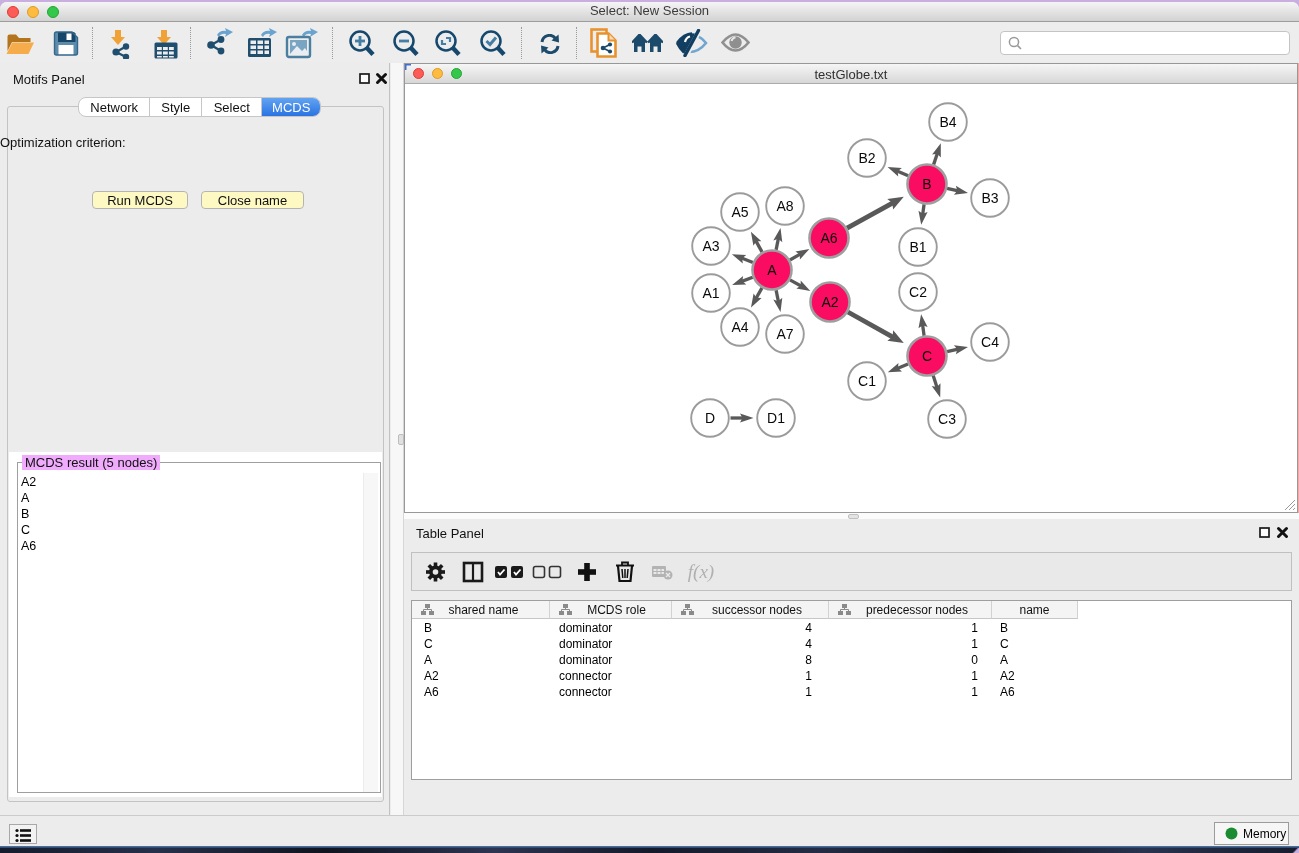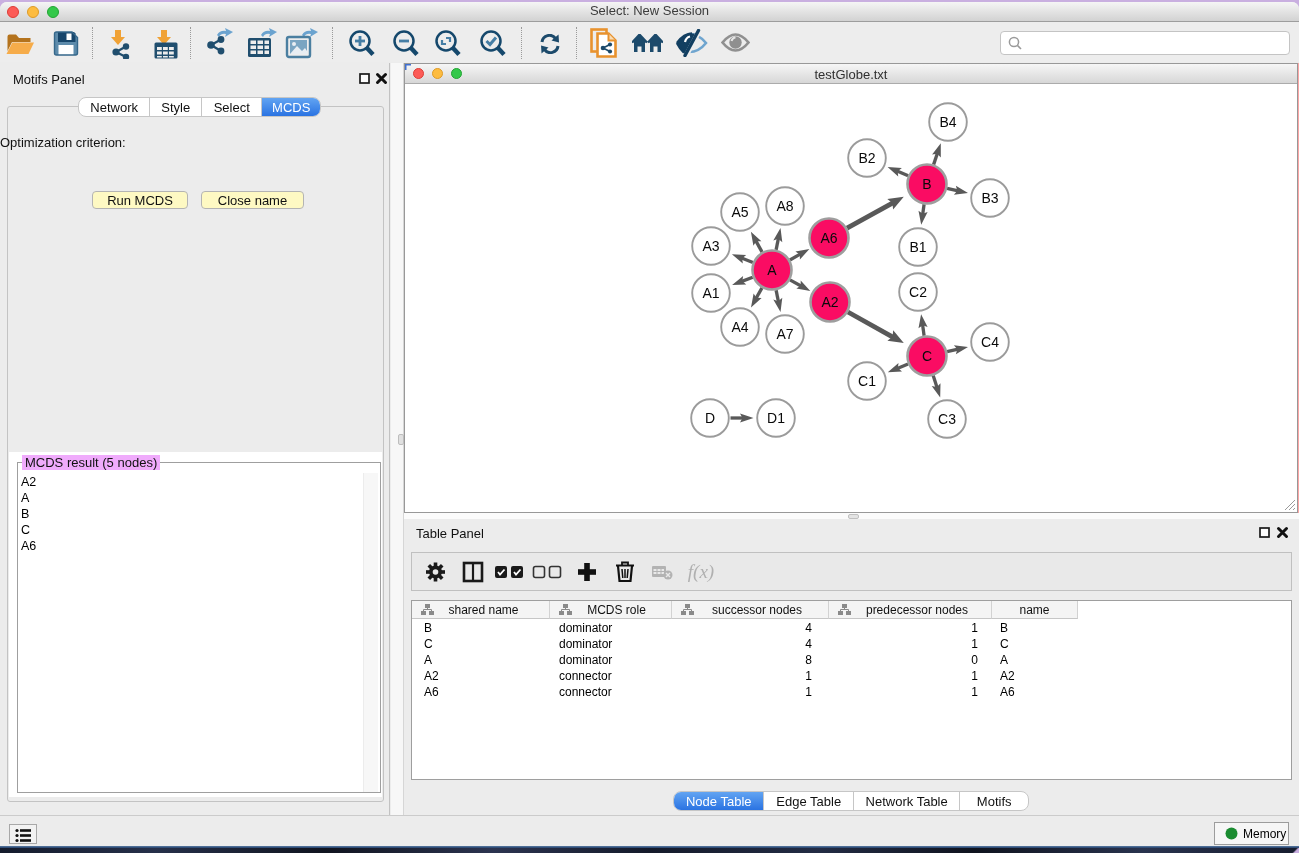--- a/index.html
+++ b/index.html
@@ -488,26 +488,20 @@
         <div class="trow" style="left:147px;top:67px">connector</div>
         <div class="trow num" style="left:300px;top:67px;width:100px">1</div>
         <div class="trow num" style="left:460px;top:67px;width:106px">1</div>
         <div class="trow" style="left:588px;top:67px">A2</div>
         <div class="trow" style="left:12px;top:83px">A6</div>
         <div class="trow" style="left:147px;top:83px">connector</div>
         <div class="trow num" style="left:300px;top:83px;width:100px">1</div>
         <div class="trow num" style="left:460px;top:83px;width:106px">1</div>
         <div class="trow" style="left:588px;top:83px">A6</div>
     </div>
-    <div class="seg" style="left:269px;top:272px;width:356px">
-      <div class="sel" style="width:91px">Node Table</div>
-        <div style="width:90px">Edge Table</div>
-        <div style="width:107px">Network Table</div>
-        <div style="width:68px">Motifs</div>
-    </div>
   </div>
 </div>
 
 <div class="abs" id="statusbar"></div>
 <div class="abs" id="listb">
     <svg width="26" height="18" style="position:absolute;left:5px;top:2px">
       <g fill="#111">
         <circle cx="2" cy="3.5" r="1.6"></circle>
         <rect x="5" y="2.2" width="11" height="2.6"></rect>
         <circle cx="2" cy="8.5" r="1.6"></circle>

